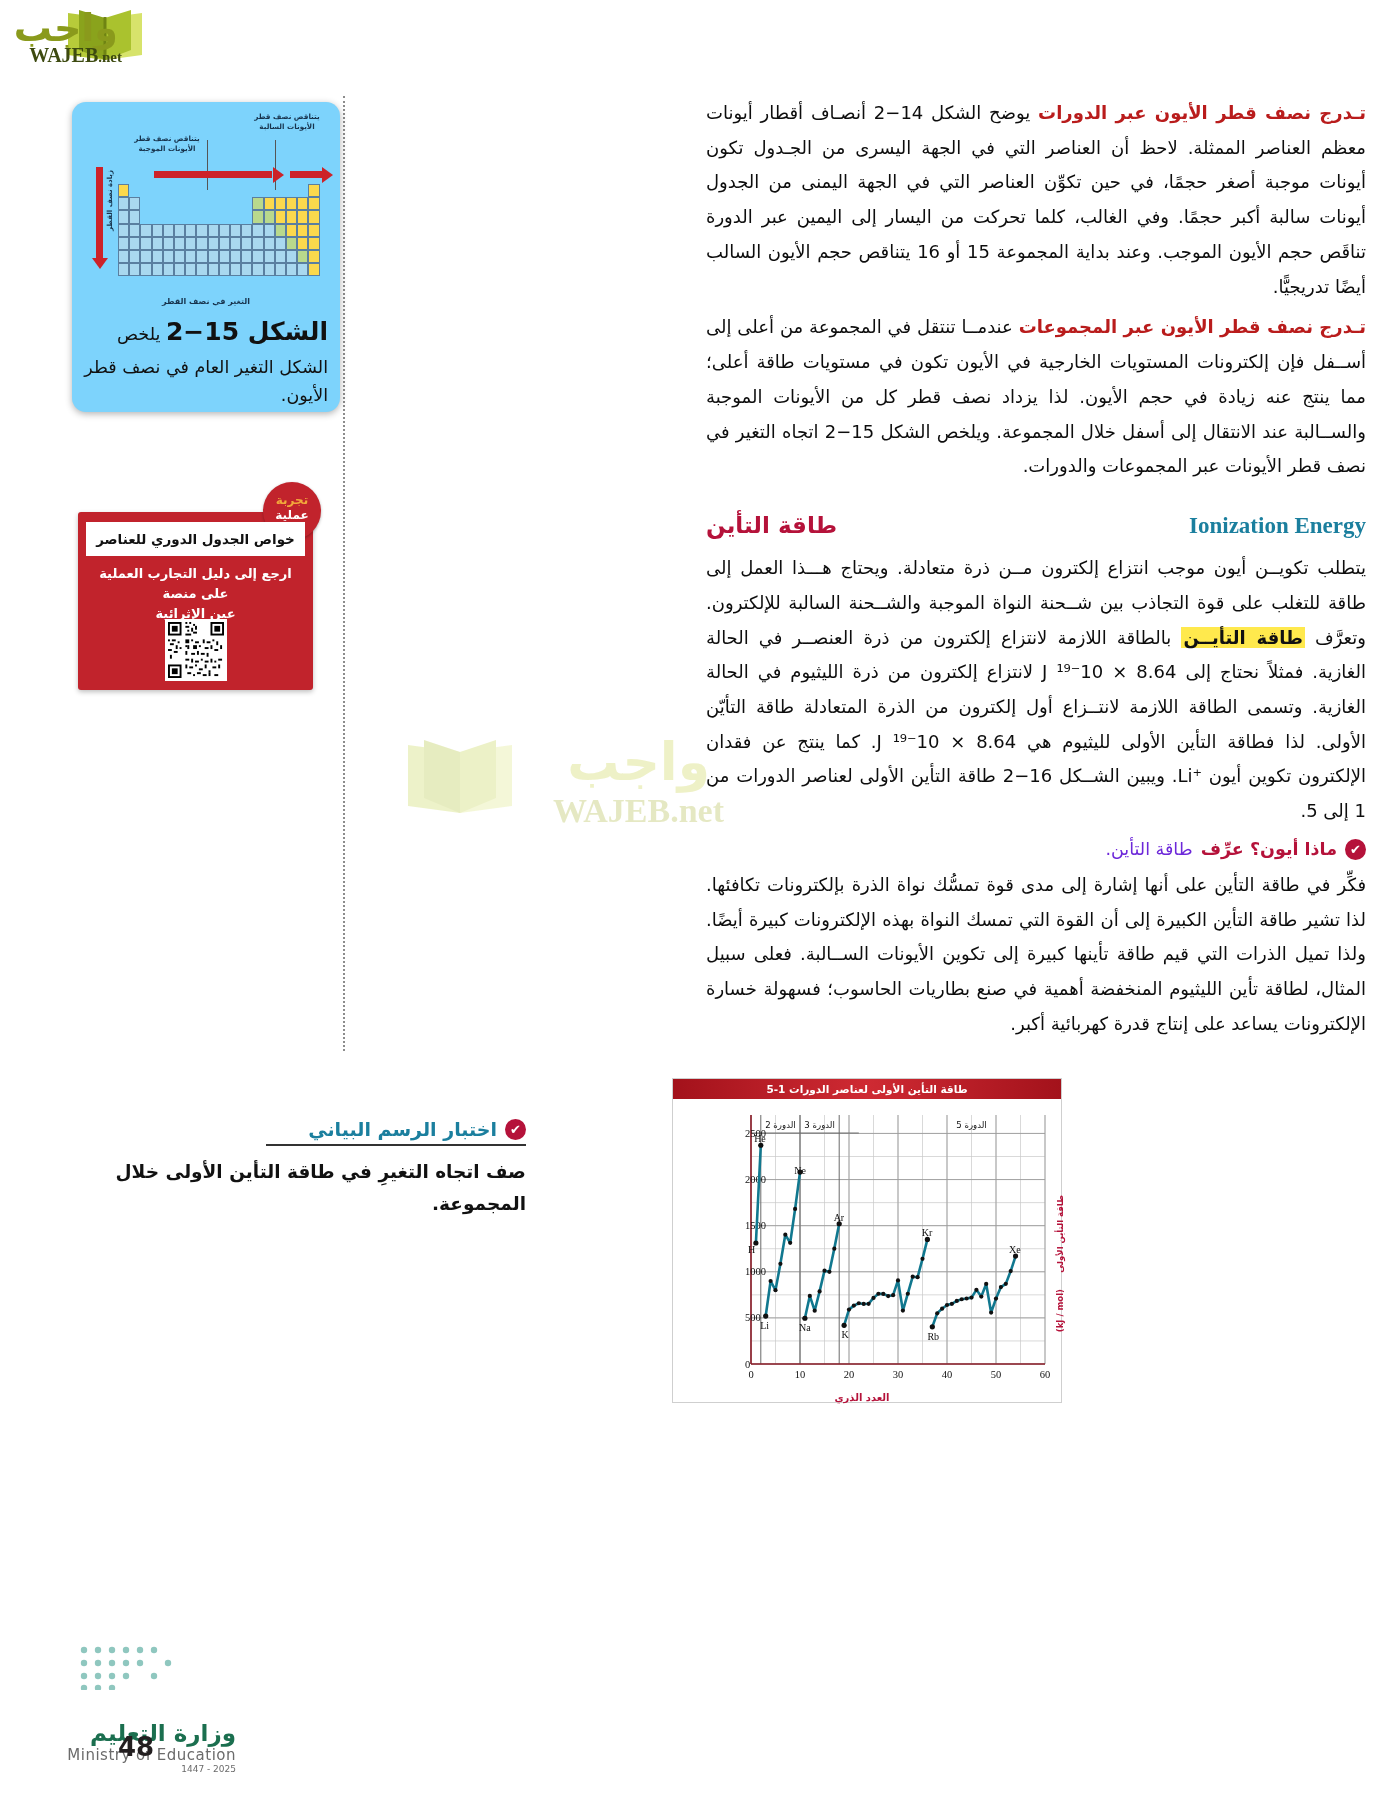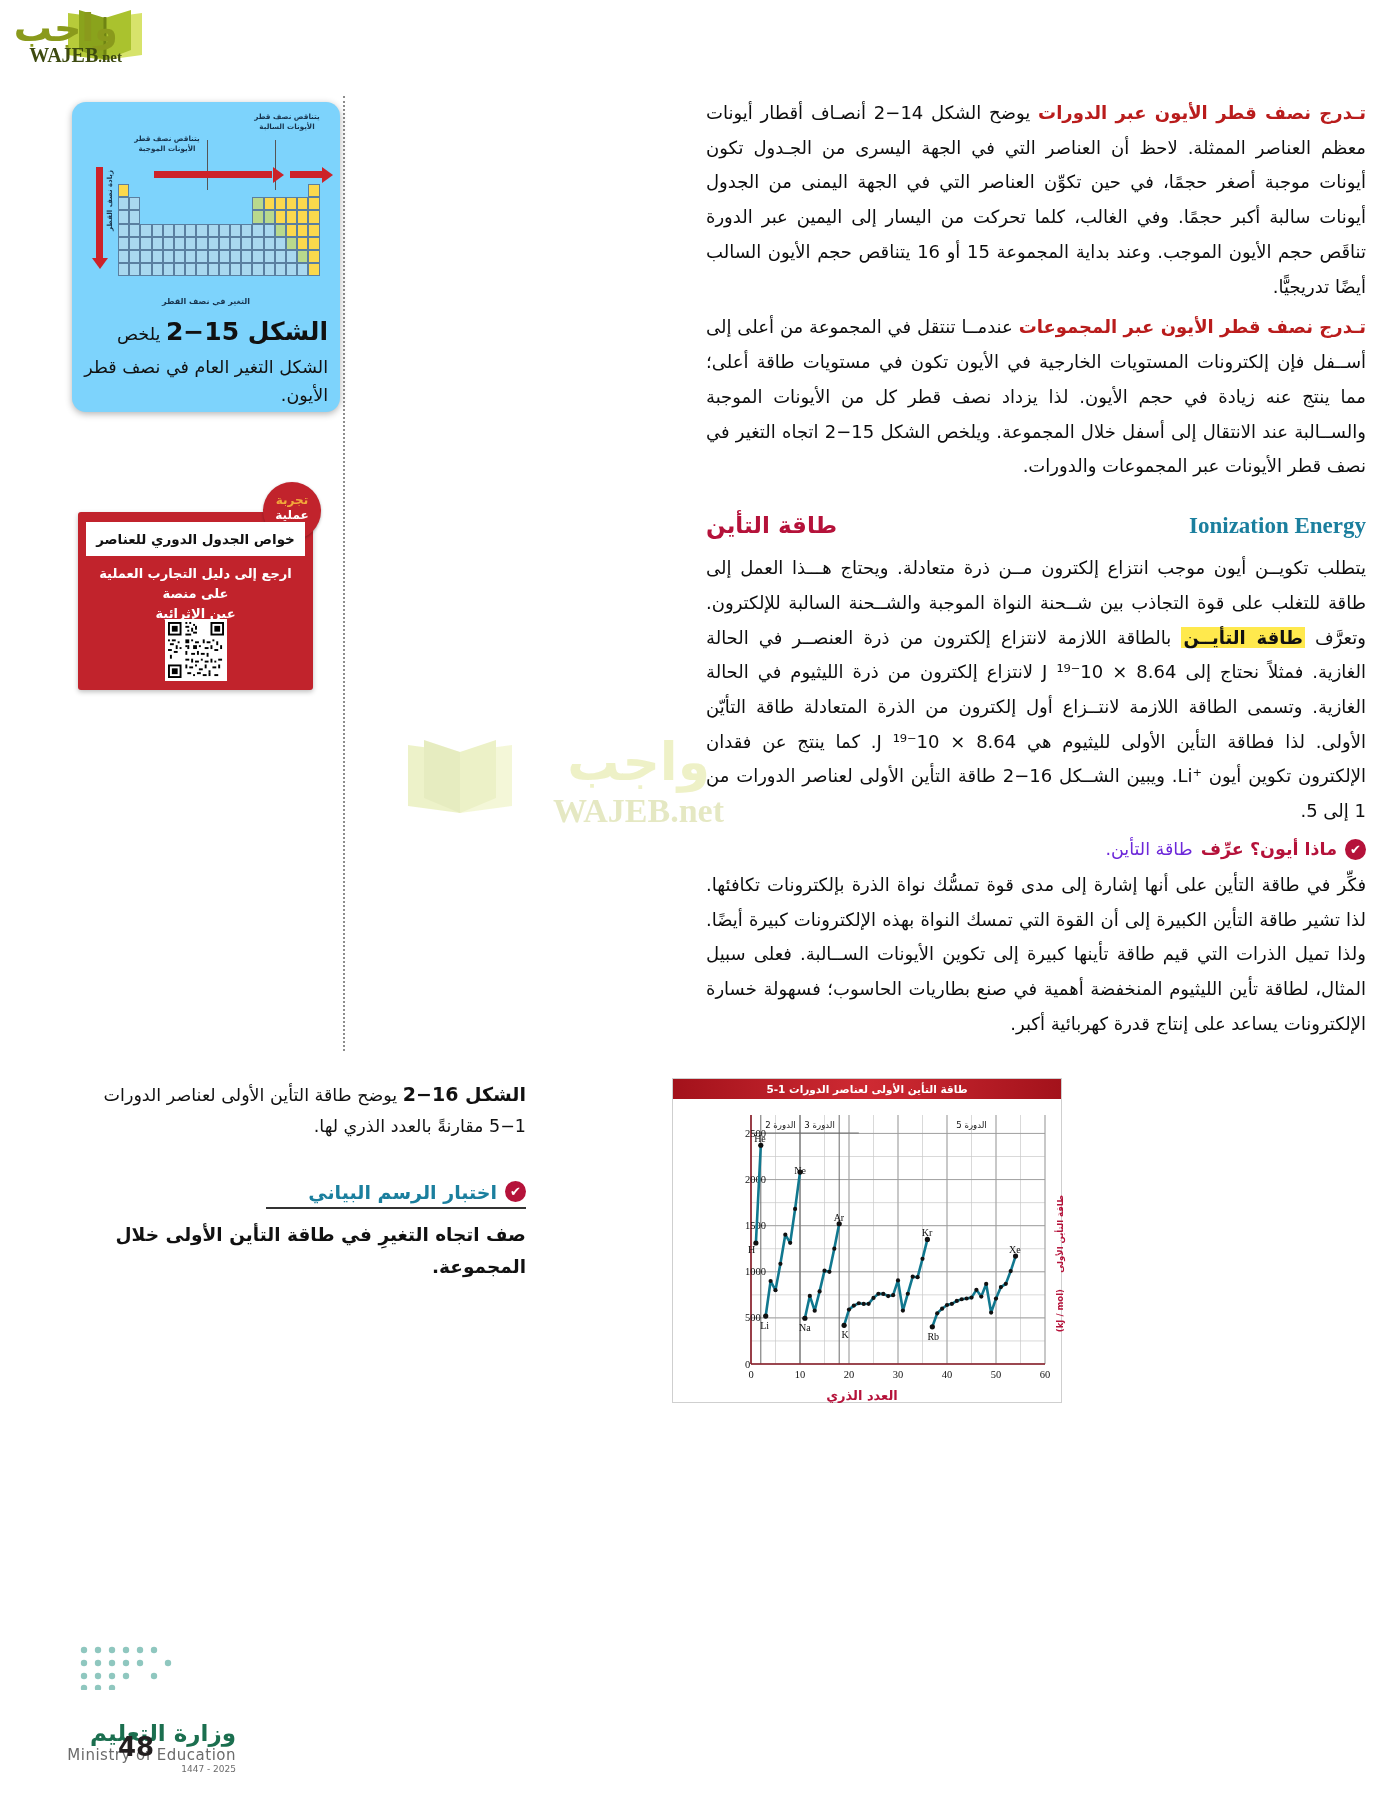--- a/index.html
+++ b/index.html
@@ -176,21 +176,21 @@
     font-size:8.5px; color:#b5123a; font-weight:bold; white-space:nowrap;
   }
   .ylab2 {
     position:absolute; right:-4px; top:190px;
     writing-mode:vertical-rl; transform:rotate(180deg);
     font-size:8.5px; color:#b5123a; font-weight:bold; white-space:nowrap;
     direction:ltr;
   }
   .xlab {
     position:absolute; left:0; right:8px; bottom:1px; text-align:center;
-    font-size:13px; color:#b5123a; font-weight:bold;
+    font-size:10px; color:#b5123a; font-weight:bold;
   }
   svg { display:block; }
   .page-num {
     position:absolute; left:118px; bottom:38px;
     font-size:26px; font-weight:bold; color:#231f20;
   }
   .moe {
     position:absolute; left:56px; bottom:26px; width:180px; height:54px;
     text-align:right;
   }
@@ -455,23 +455,20 @@
   <div class="check-line">
     <span class="check-mark">✔</span>
     <span class="check-q">ماذا أيون؟ عرِّف</span>
     <span class="check-rest"> طاقة التأين.</span>
   </div>
 
   <p class="para">فكِّر في طاقة التأين على أنها إشارة إلى مدى قوة تمسُّك نواة الذرة بإلكترونات تكافئها. لذا تشير طاقة التأين الكبيرة إلى أن القوة التي تمسك النواة بهذه الإلكترونات كبيرة أيضًا. ولذا تميل الذرات التي قيم طاقة تأينها كبيرة إلى تكوين الأيونات الســالبة. فعلى سبيل المثال، لطاقة تأين الليثيوم المنخفضة أهمية في صنع بطاريات الحاسوب؛ فسهولة خسارة الإلكترونات يساعد على إنتاج قدرة كهربائية أكبر.</p>
 </div>
 
 <div class="bottom-left">
-  <div class="bl-cap">
-    <span class="fig-num">الشكل 16−2</span><span> يوضح طاقة التأين الأولى لعناصر الدورات 1−5 مقارنةً بالعدد الذري لها.</span>
-  </div>
 
   <div class="graph-check">
     <div class="gc-head">
       <span class="check-mark">✔</span>
       <span class="gc-title">اختبار الرسم البياني</span>
     </div>
     <div class="gc-rule"></div>
     <div class="gc-body">صف اتجاه التغيرِ في طاقة التأين الأولى خلال المجموعة.</div>
   </div>
 </div>

